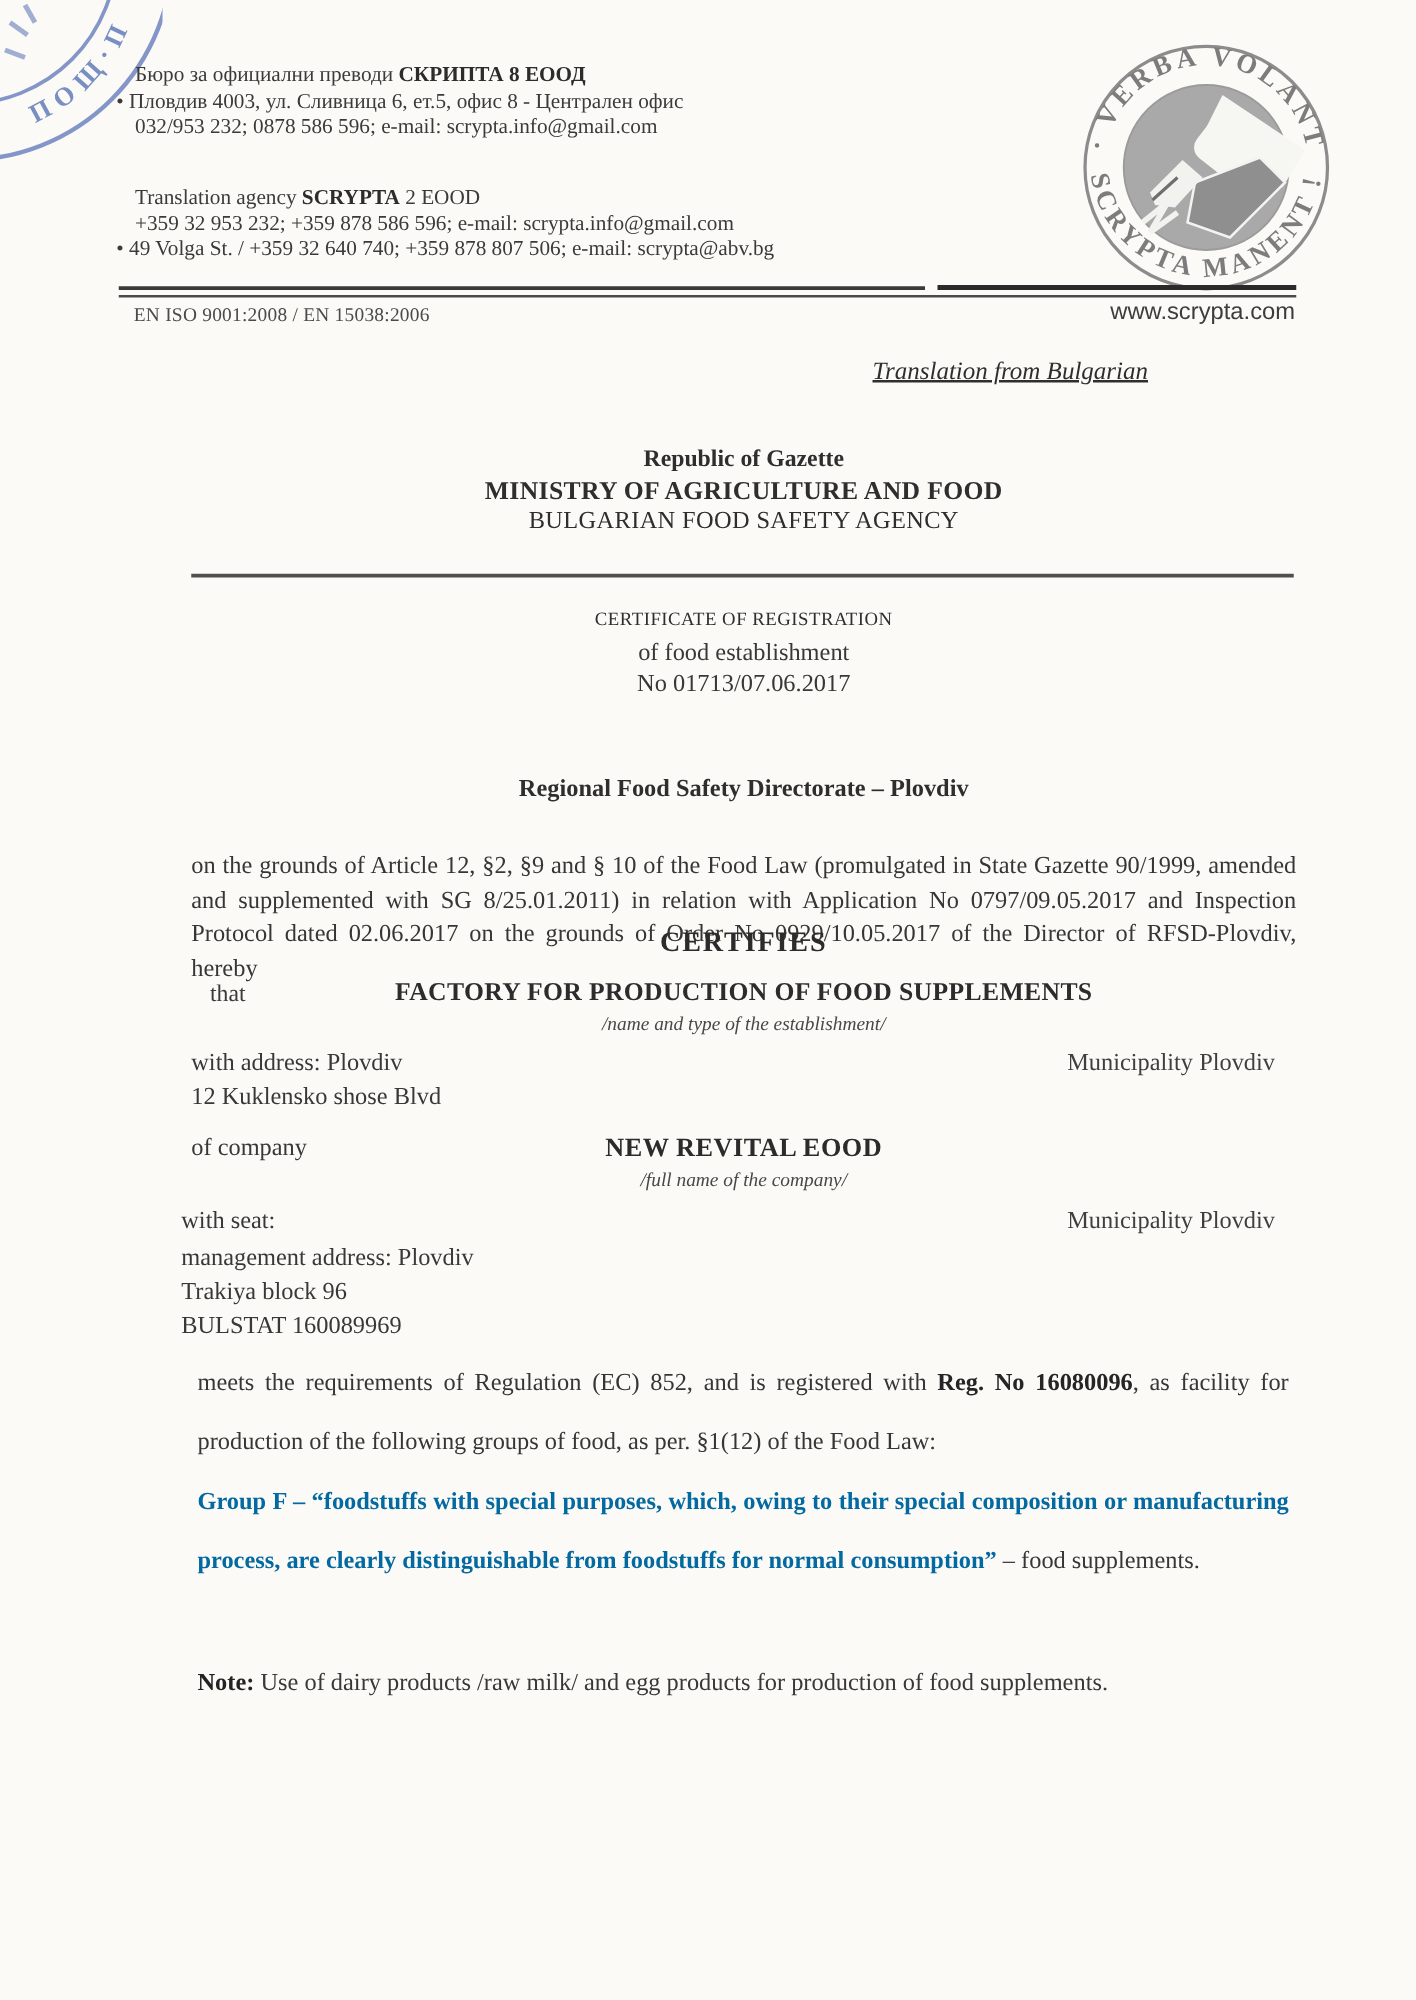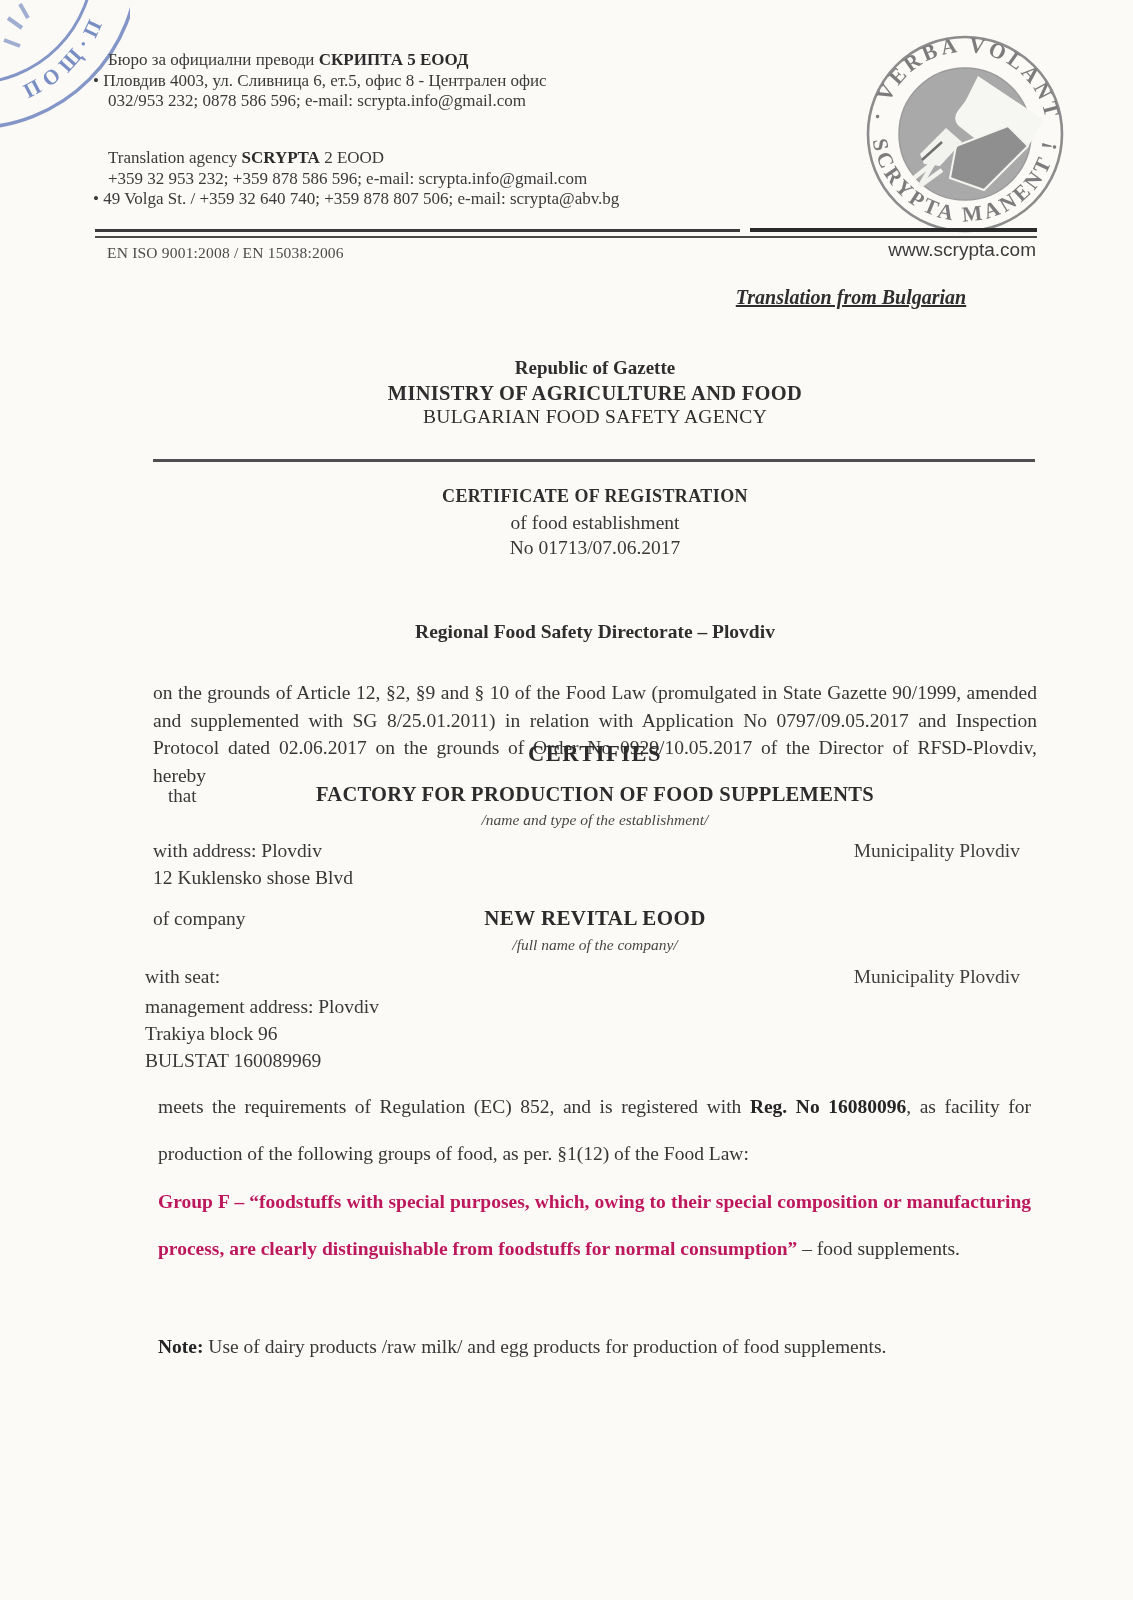--- a/index.html
+++ b/index.html
@@ -28,32 +28,32 @@
   
   .double-rule{top:229px;left:95px;width:942px;height:9px;}
   .double-rule .l1a{position:absolute;top:0;left:0;width:645px;height:2.5px;background:#3a3a3a;}
   .double-rule .l1b{position:absolute;top:-1px;left:655px;right:0;height:3.5px;background:#2a2a2a;}
   .double-rule .l2{position:absolute;top:7px;left:0;width:100%;height:2px;background:#4a4a4a;}
   .title-rule{top:459px;left:153px;width:882px;height:2.5px;background:#4f4f4f;}
   
   .standards{left:107px;top:244px;font-size:15.5px;color:#4a4a4a;letter-spacing:.2px;}
   .website{left:858px;top:239px;width:178px;text-align:right;font-size:19px;
            font-family:"Liberation Sans","DejaVu Sans",sans-serif;color:#3c3c3c;}
-  .trans-note{left:698px;top:286px;width:306px;text-align:center;font-size:20px;
-              font-weight:bold;font-style:italic;text-decoration:underline;color:#2e2e2e;}
+  .trans-note{left:698px;top:286px;width:306px;text-align:left;font-size:20px;
+              font-weight:normal;font-style:italic;text-decoration:underline;color:#2e2e2e;}
   
   .col{left:153px;width:884px;}
   .center{text-align:center;}
   .org{top:356px;line-height:24.5px;color:#2e2e2e;}
   .org-1{font-size:19px;font-weight:bold;}
   .org-2{font-size:20.5px;font-weight:bold;letter-spacing:.3px;}
   .org-3{font-size:19.5px;letter-spacing:.3px;}
   .org-4{font-size:21px;font-weight:bold;letter-spacing:.6px;}
   .cert{top:484px;line-height:25.5px;color:#2e2e2e;}
-  .cert-title{font-size:18px;font-weight:bold;letter-spacing:.4px;}
+  .cert-title{font-size:15px;font-weight:normal;letter-spacing:.4px;}
   .cert-sub,.cert-no{font-size:19.5px;color:#383838;}
   .issuer{top:621px;font-size:19.5px;font-weight:bold;color:#2e2e2e;}
   .grounds{top:679px;font-size:19.5px;line-height:27.5px;text-align:justify;color:#363636;}
   .certifies{top:741px;font-size:22.5px;font-weight:bold;letter-spacing:1.5px;color:#2b2b2b;}
   .that-label{left:168px;top:785px;font-size:19px;color:#3a3a3a;}
   .estab{top:783px;font-size:20.5px;font-weight:bold;letter-spacing:.3px;color:#2c2c2c;}
   .caption{font-size:15.5px;font-style:italic;color:#474747;}
   .estab-cap{top:811px;}
   .row-label{left:153px;font-size:19.5px;color:#383838;}
   .row-right{left:153px;width:867px;text-align:right;font-size:19.5px;color:#3f3f3f;}
@@ -63,21 +63,21 @@
   .company-name{top:906px;font-size:21px;font-weight:bold;letter-spacing:.4px;color:#2b2b2b;}
   .company-cap{top:936px;}
   .seat-label{left:145px;top:966px;}
   .seat-muni{top:966px;}
   .seat-lines{left:145px;top:993px;font-size:19.5px;line-height:27px;color:#383838;}
   .requirements{left:158px;top:1083px;width:873px;font-size:19.5px;line-height:47px;
                 text-align:justify;color:#363636;}
   .requirements strong{color:#252525;}
   .group-f{left:158px;top:1178px;width:873px;font-size:19.5px;line-height:47px;
            text-align:justify;color:#363636;}
-  .group-f strong{color:#be185d;margin-top:20px;}
+  .group-f strong{color:#0369a1;margin-top:20px;}
   .note{left:158px;top:1336px;width:900px;font-size:19.5px;color:#383838;}
   .note strong{color:#232323;}
   p{margin:0;}
 </style>
 </head>
 <body>
 
 <div class="page">
 
   <svg class="abs corner-stamp" width="130" height="150" viewBox="0 0 130 150" aria-hidden="true">
@@ -86,21 +86,21 @@
       <circle cx="-28" cy="-38" r="121" stroke-width="3"></circle>
     </g>
     <path id="stampArc" d="M 18,102 A 142,142 0 0 0 108,8" fill="none"></path>
     <text font-size="21" font-weight="bold" fill="#5570b5" opacity="0.78" letter-spacing="7" font-family="Liberation Serif, DejaVu Serif, serif">
       <textPath href="#stampArc" startOffset="8%">ПОЩ·ПОС</textPath>
     </text>
     <path d="M 8,18 l 14,10 M 4,40 l 16,6 M 20,4 l 8,14" stroke="#5570b5" stroke-width="4" opacity="0.55" fill="none"></path>
   </svg>
 
   <div class="abs letterhead lh-bg">
-    <div class="lh-line indent"><span>Бюро за официални преводи </span><strong>СКРИПТА 5 ЕООД</strong></div>
+    <div class="lh-line indent"><span>Бюро за официални преводи </span><strong>СКРИПТА 8 ЕООД</strong></div>
     <div class="lh-line">• Пловдив 4003, ул. Сливница 6, ет.5, офис 8 - Централен офис</div>
     <div class="lh-line indent">032/953 232; 0878 586 596; e-mail: scrypta.info@gmail.com</div>
   </div>
 
   <div class="abs letterhead lh-en">
     <div class="lh-line indent"><span>Translation agency </span><strong>SCRYPTA</strong><span> 2 EOOD</span></div>
     <div class="lh-line indent">+359 32 953 232; +359 878 586 596; e-mail: scrypta.info@gmail.com</div>
     <div class="lh-line">• 49 Volga St. / +359 32 640 740; +359 878 807 506; e-mail: scrypta@abv.bg</div>
   </div>
 

